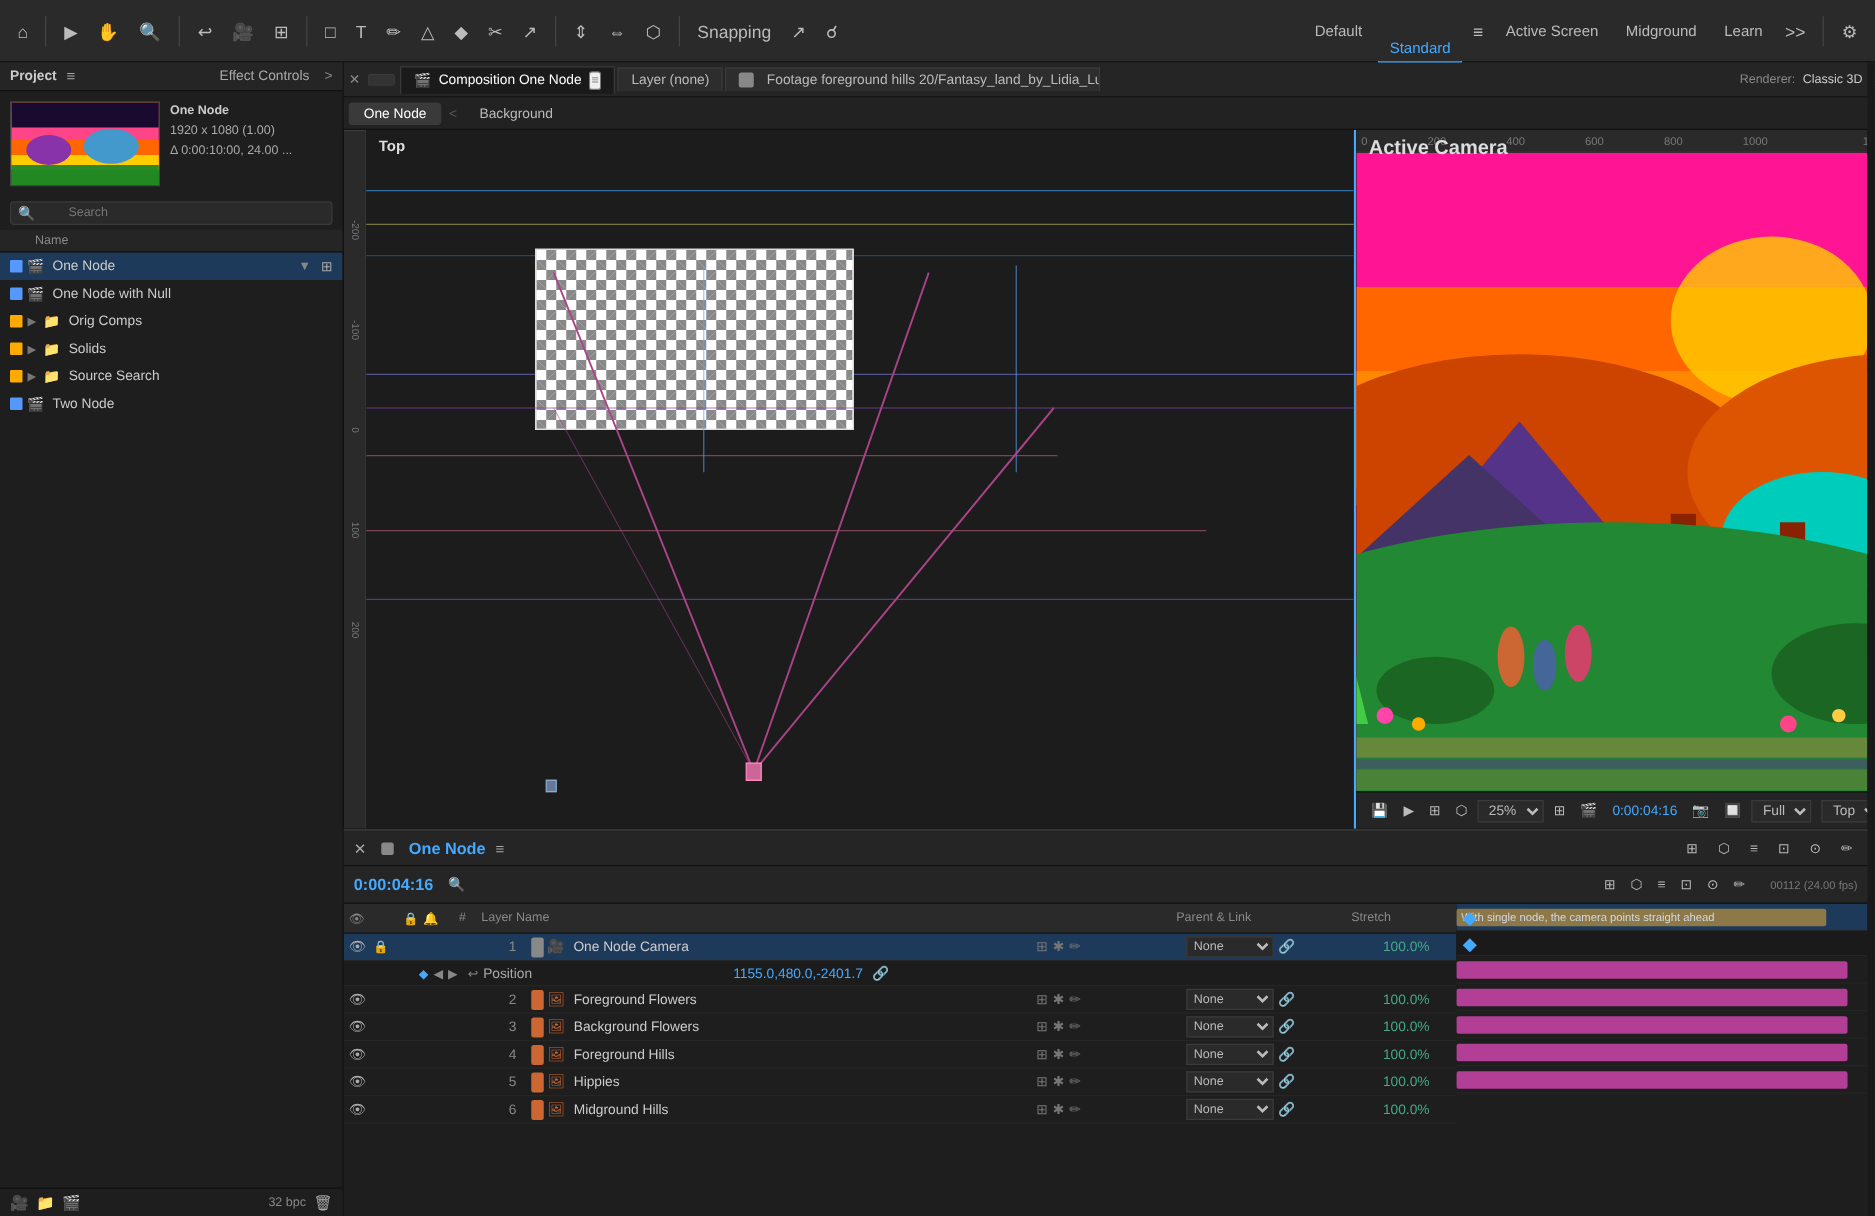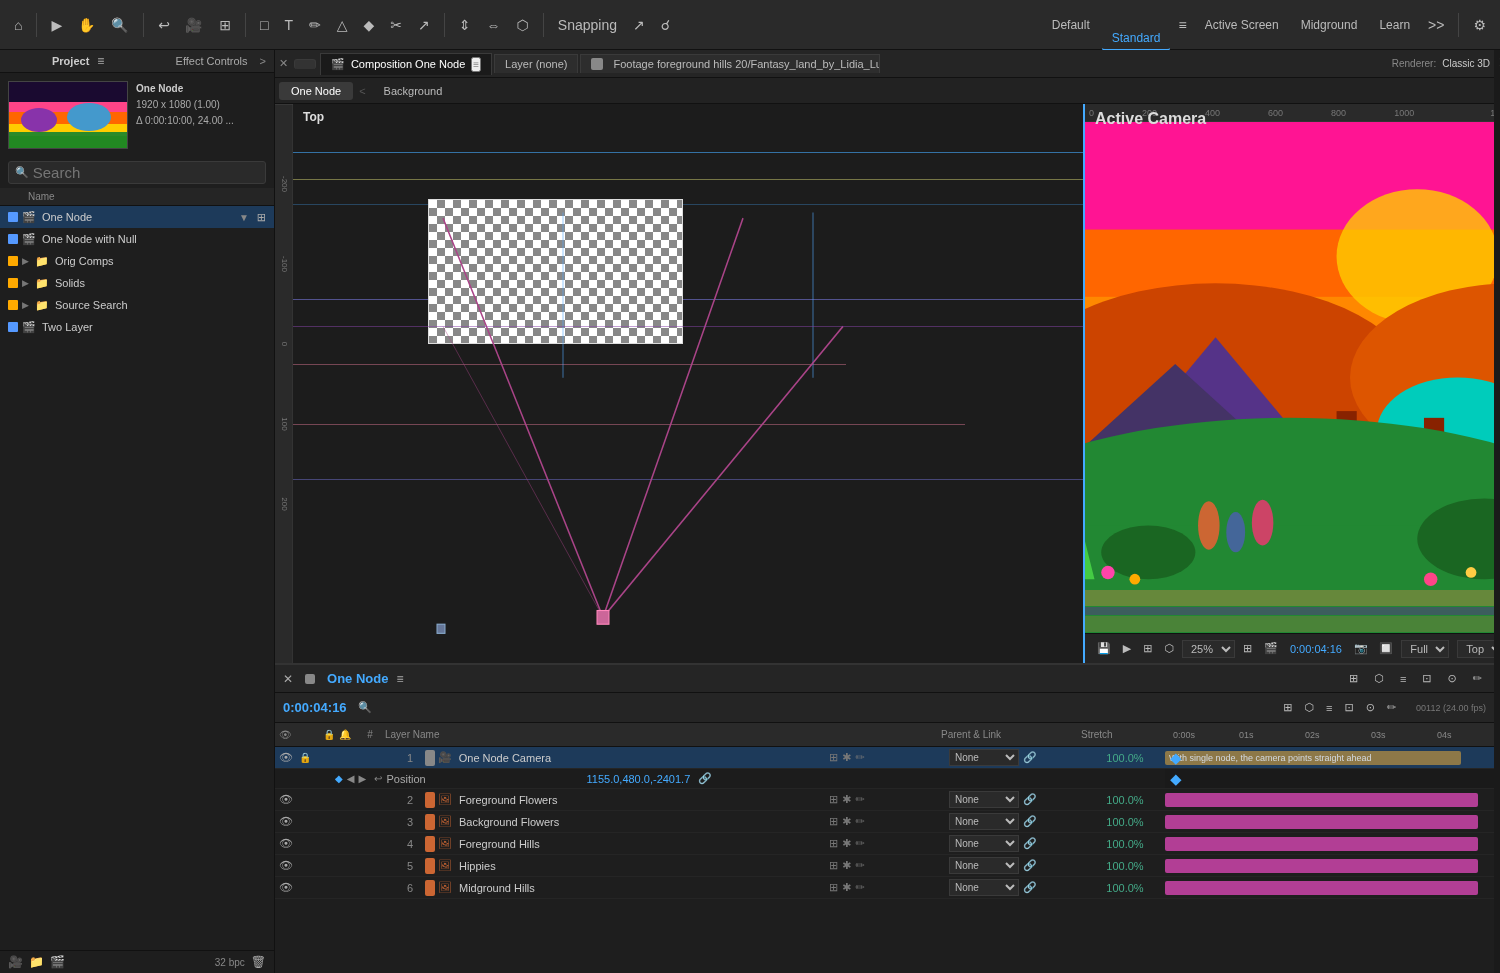--- a/index.html
+++ b/index.html
@@ -58,21 +58,21 @@
       flex-shrink: 0;
     }
     #project-header {
       display: flex;
       align-items: center;
       padding: 4px 8px;
       background: #252525;
       border-bottom: 1px solid #111;
       gap: 8px;
     }
-    .panel-title { font-size: 11px; color: #ccc; font-weight: bold; margin-left: 44px; }
+    .panel-title { font-size: 11px; color: #ccc; font-weight: bold; }
     .panel-menu-btn { background: none; border: none; color: #aaa; cursor: pointer; font-size: 12px; }
 
     #project-preview {
       padding: 8px;
       display: flex;
       align-items: flex-start;
       gap: 8px;
     }
     #preview-thumb {
       width: 120px;
@@ -547,21 +547,21 @@
       </div>
       <div id="preview-info">
         <div class="comp-name">One Node</div>
         <div>1920 x 1080 (1.00)</div>
         <div>Δ 0:00:10:00, 24.00 ...</div>
       </div>
     </div>
 
     <div id="project-search">
       <span style="color:#888;margin-right:4px;">🔍</span>
-      <input type="text" placeholder="Search" style="background: transparent; border: none; color: rgb(204, 204, 204); font-size: 15px; outline: none; width: 100%;">
+      <input type="text" placeholder="Search" style="background: transparent; border: none; color: rgb(204, 204, 204); font-size: 10px; outline: none; width: 100%; margin-left: 22px;">
     </div>
 
     <div id="project-list-header">
       <div class="col-icon"></div>
       <div class="col-name">Name</div>
     </div>
 
     <div id="project-items">
 
       <div class="project-item selected">
@@ -595,21 +595,21 @@
       <div class="project-item">
         <div class="item-color-dot" style="background:#ffaa00;"></div>
         <span class="item-expand">▶</span>
         <span class="item-icon">📁</span>
         <span class="item-name">Source Search</span>
       </div>
 
       <div class="project-item">
         <div class="item-color-dot" style="background:#5599ff;"></div>
         <span class="item-icon">🎬</span>
-        <span class="item-name">Two Layer</span>
+        <span class="item-name">Two Node</span>
       </div>
     </div>
 
     <div id="project-bottom">
       <button class="bottom-btn">🎥</button>
       <button class="bottom-btn">📁</button>
       <button class="bottom-btn">🎬</button>
       <span style="flex:1"></span>
       <span style="color:#888;font-size:10px;">32 bpc</span>
       <button class="bottom-btn">🗑</button>
@@ -971,28 +971,20 @@
               </select>
               <span style="color:#888;">🔗</span>
             </div>
             <div class="layer-stretch">100.0%</div>
           </div>
 
         </div>
 
         <div id="timeline-tracks">
 
-          <div id="timeline-ruler">
-            <span style="position:absolute;left:8px;">0:00s</span>
-            <span style="position:absolute;left:74px;">01s</span>
-            <span style="position:absolute;left:140px;">02s</span>
-            <span style="position:absolute;left:206px;">03s</span>
-            <span style="position:absolute;left:272px;">04s</span>
-
-          </div>
 
           <div id="tracks-area">
 
             <div class="track-row selected" style="background:#1d3a5a;">
 
               <div class="track-bar" style="background:#aa8844;left:0;right:10%;opacity:0.8;">
                 <span style="position:absolute;left:4px;top:0;font-size:9px;color:#fff;line-height:14px;white-space:nowrap;">With single node, the camera points straight ahead</span>
               </div>
 
               <div style="position:absolute;left:4px;top:50%;transform:translateY(-50%);width:8px;height:8px;background:#4af;transform:rotate(45deg) translateY(-50%);"></div>

